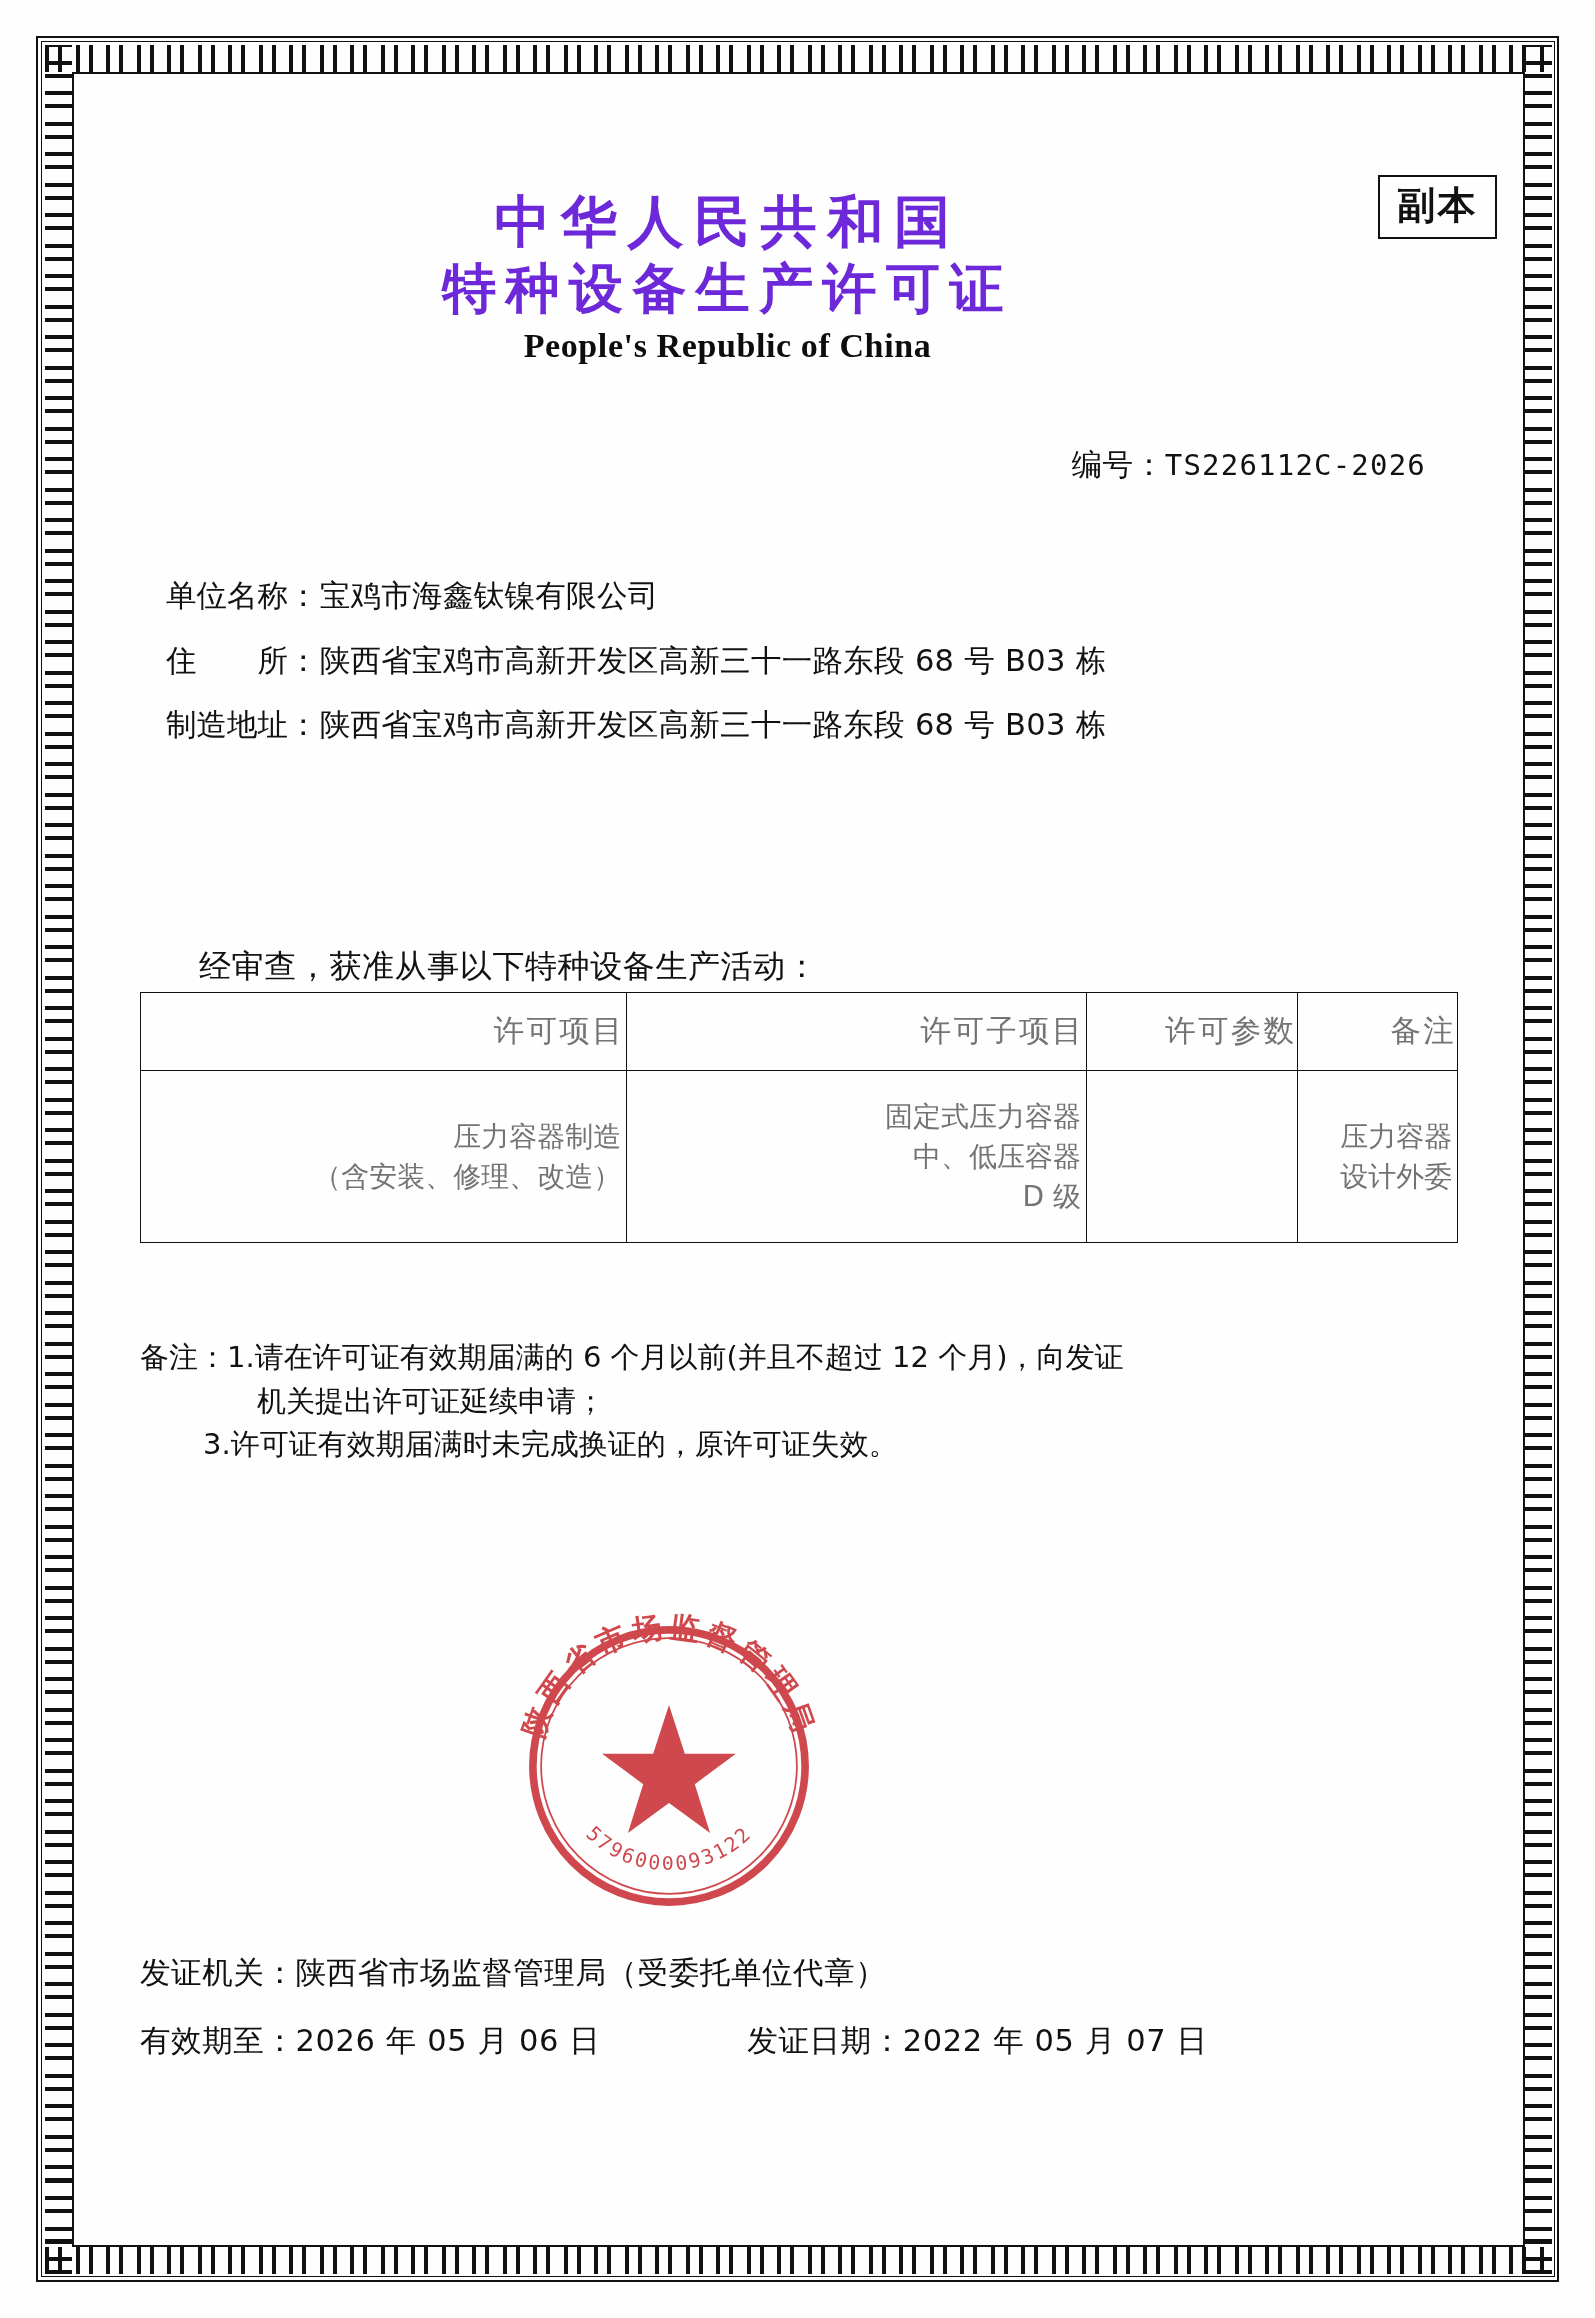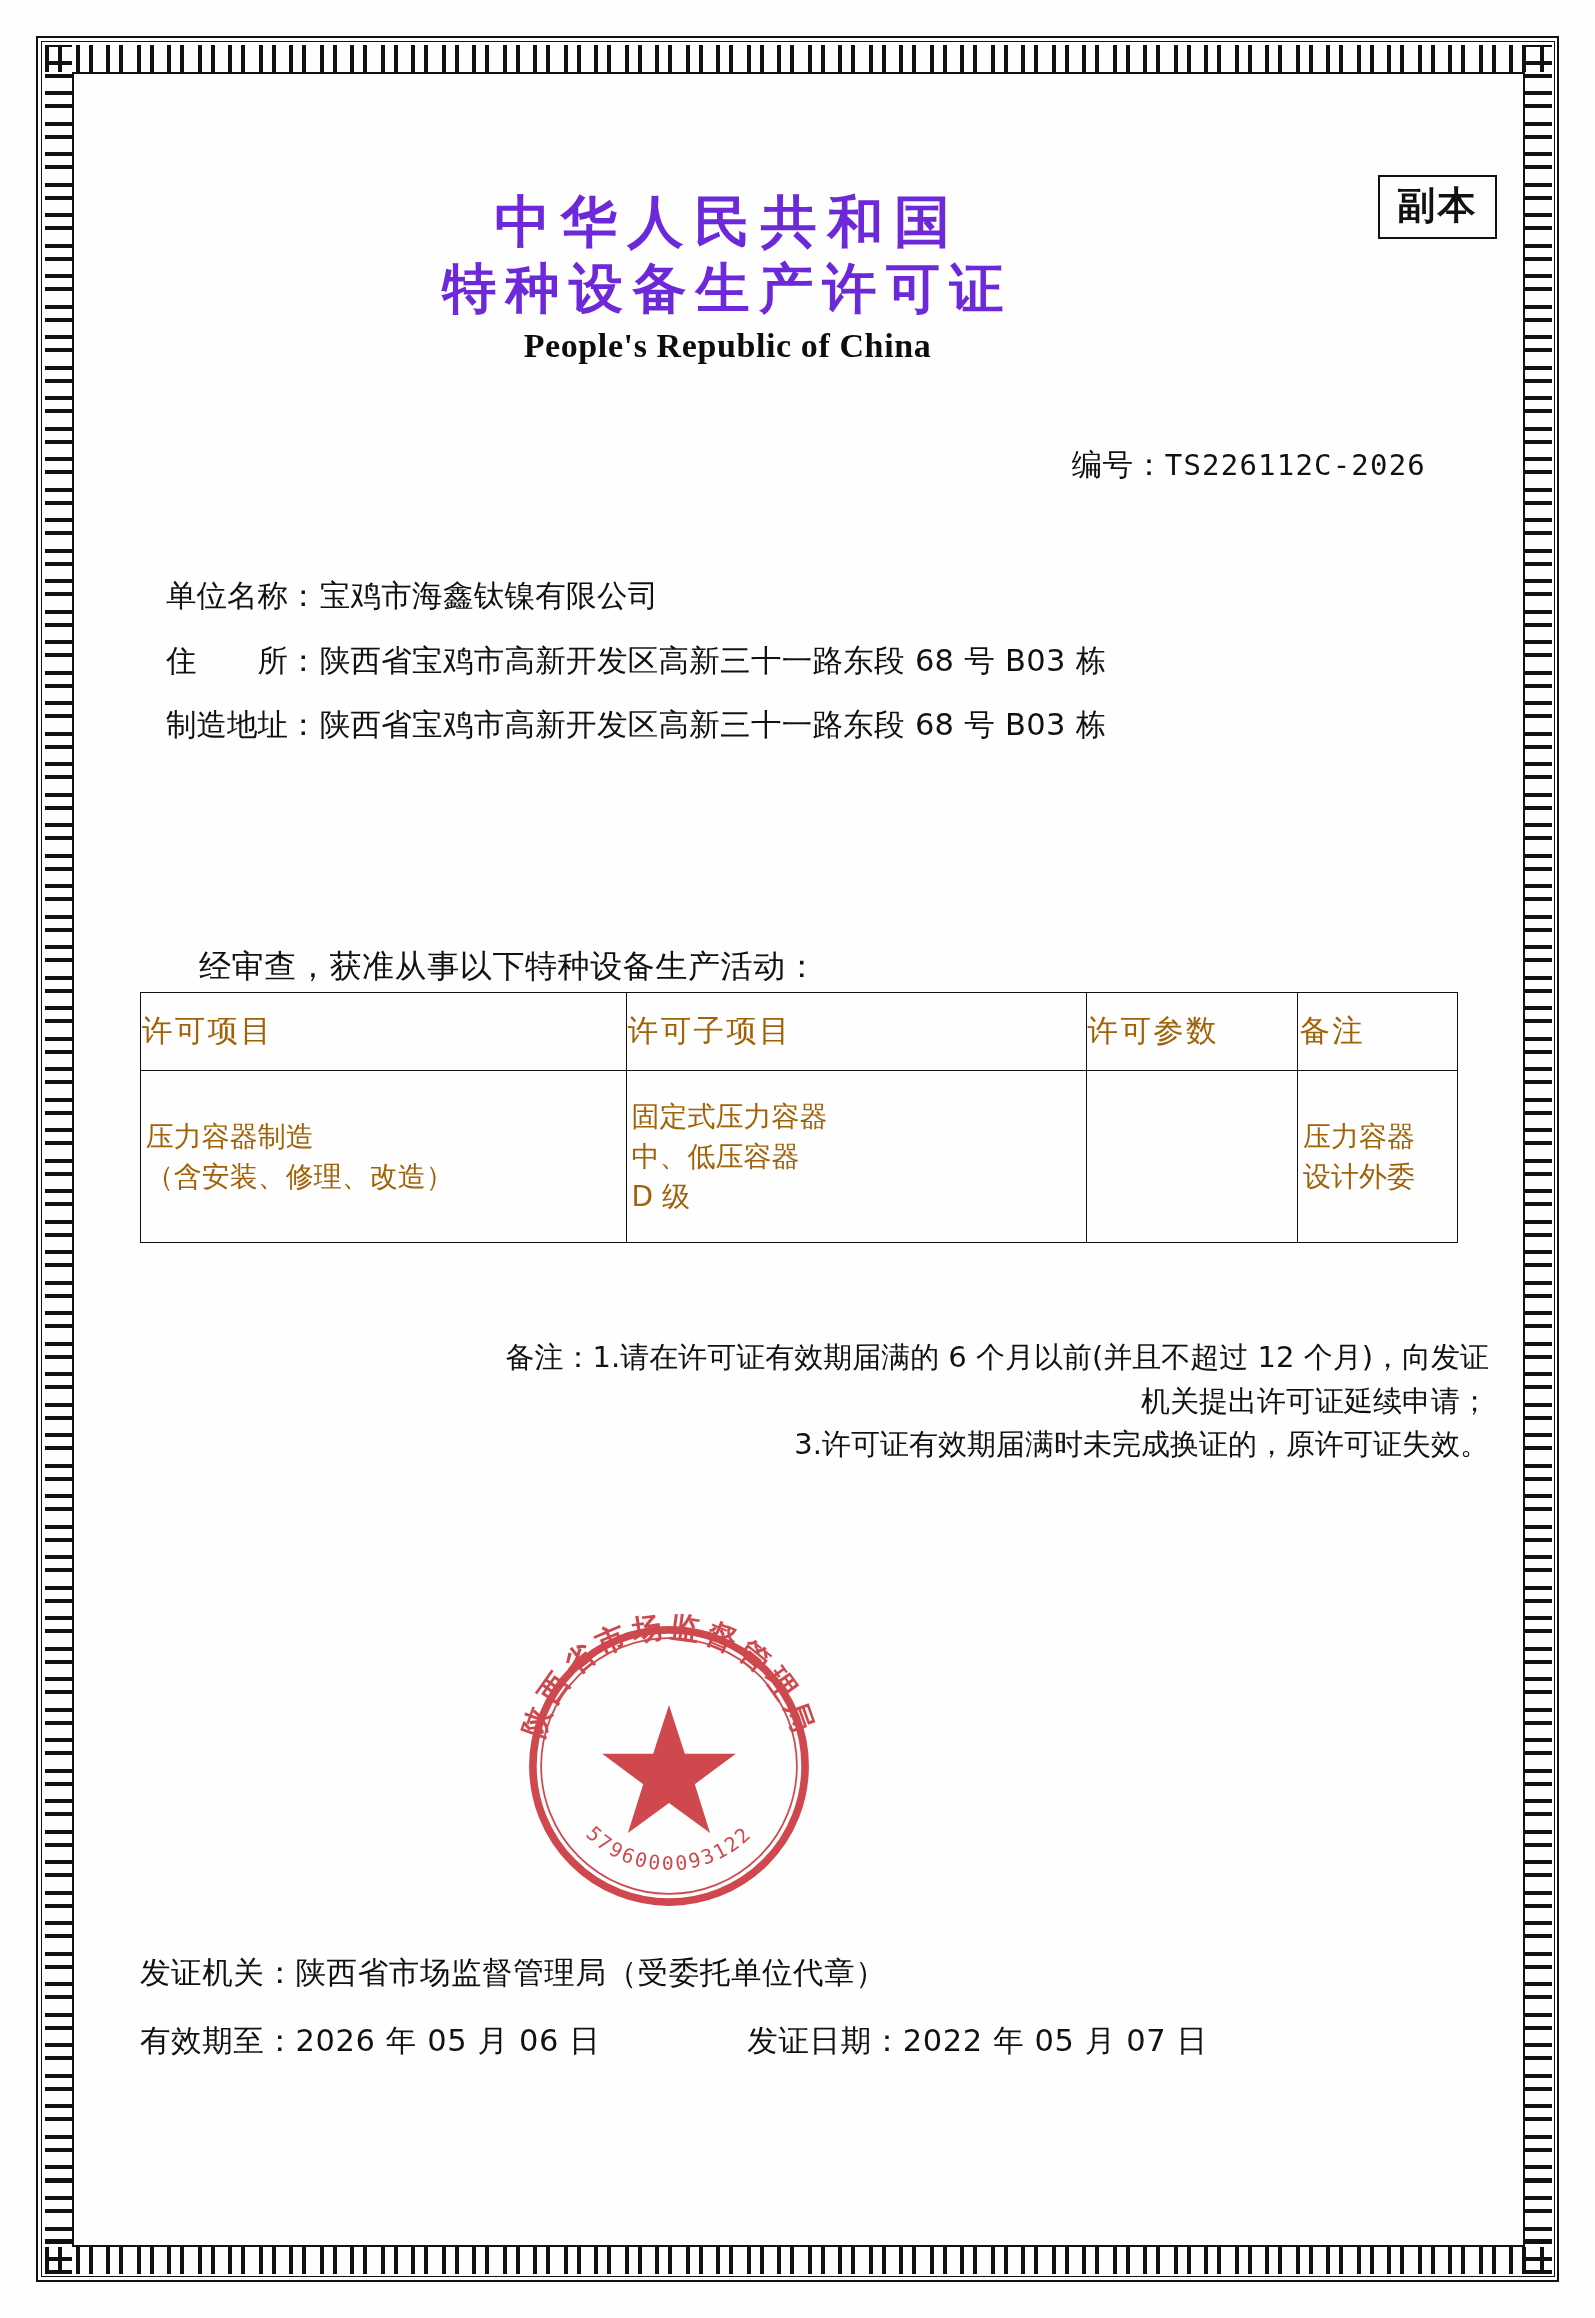--- a/index.html
+++ b/index.html
@@ -210,24 +210,24 @@
     position: absolute;
     left: 52px;
     top: 904px;
     width: 1318px;
     border-collapse: collapse;
     table-layout: fixed;
   }
   .license-table th,
   .license-table td {
     border: 1.8px solid #111;
-    text-align: left;
+    text-align: right;
     vertical-align: middle;
     font-family: "DejaVu Sans", sans-serif;
-    color: #a16207;
+    color: #737373;
   }
   .license-table th {
     font-size: 30.5px;
     font-weight: normal;
     letter-spacing: 2.3px;
     height: 75px;
   }
   .license-table td {
     font-size: 28px;
     line-height: 1.42;
@@ -235,27 +235,26 @@
     height: 148px;
   }
   .col-item   { width: 37%; }
   .col-sub    { width: 35%; }
   .col-param  { width: 16%; }
   .col-remark { width: 12%; }
 
   
   .notes {
     position: absolute;
-    left: 40px;
+    left: 52px;
     top: 1248px;
     width: 1361px;
     font-family: "DejaVu Sans", sans-serif;
     font-size: 29px;
     line-height: 1.5;
-    text-align: right;
   }
   .notes .note-line {
     display: block;
     white-space: nowrap;
   }
   .notes .note-indent-1 { padding-left: 0; }
   .notes .note-indent-2 { padding-left: 117px; }
   .notes .note-indent-3 { padding-left: 63px; }
 
   

